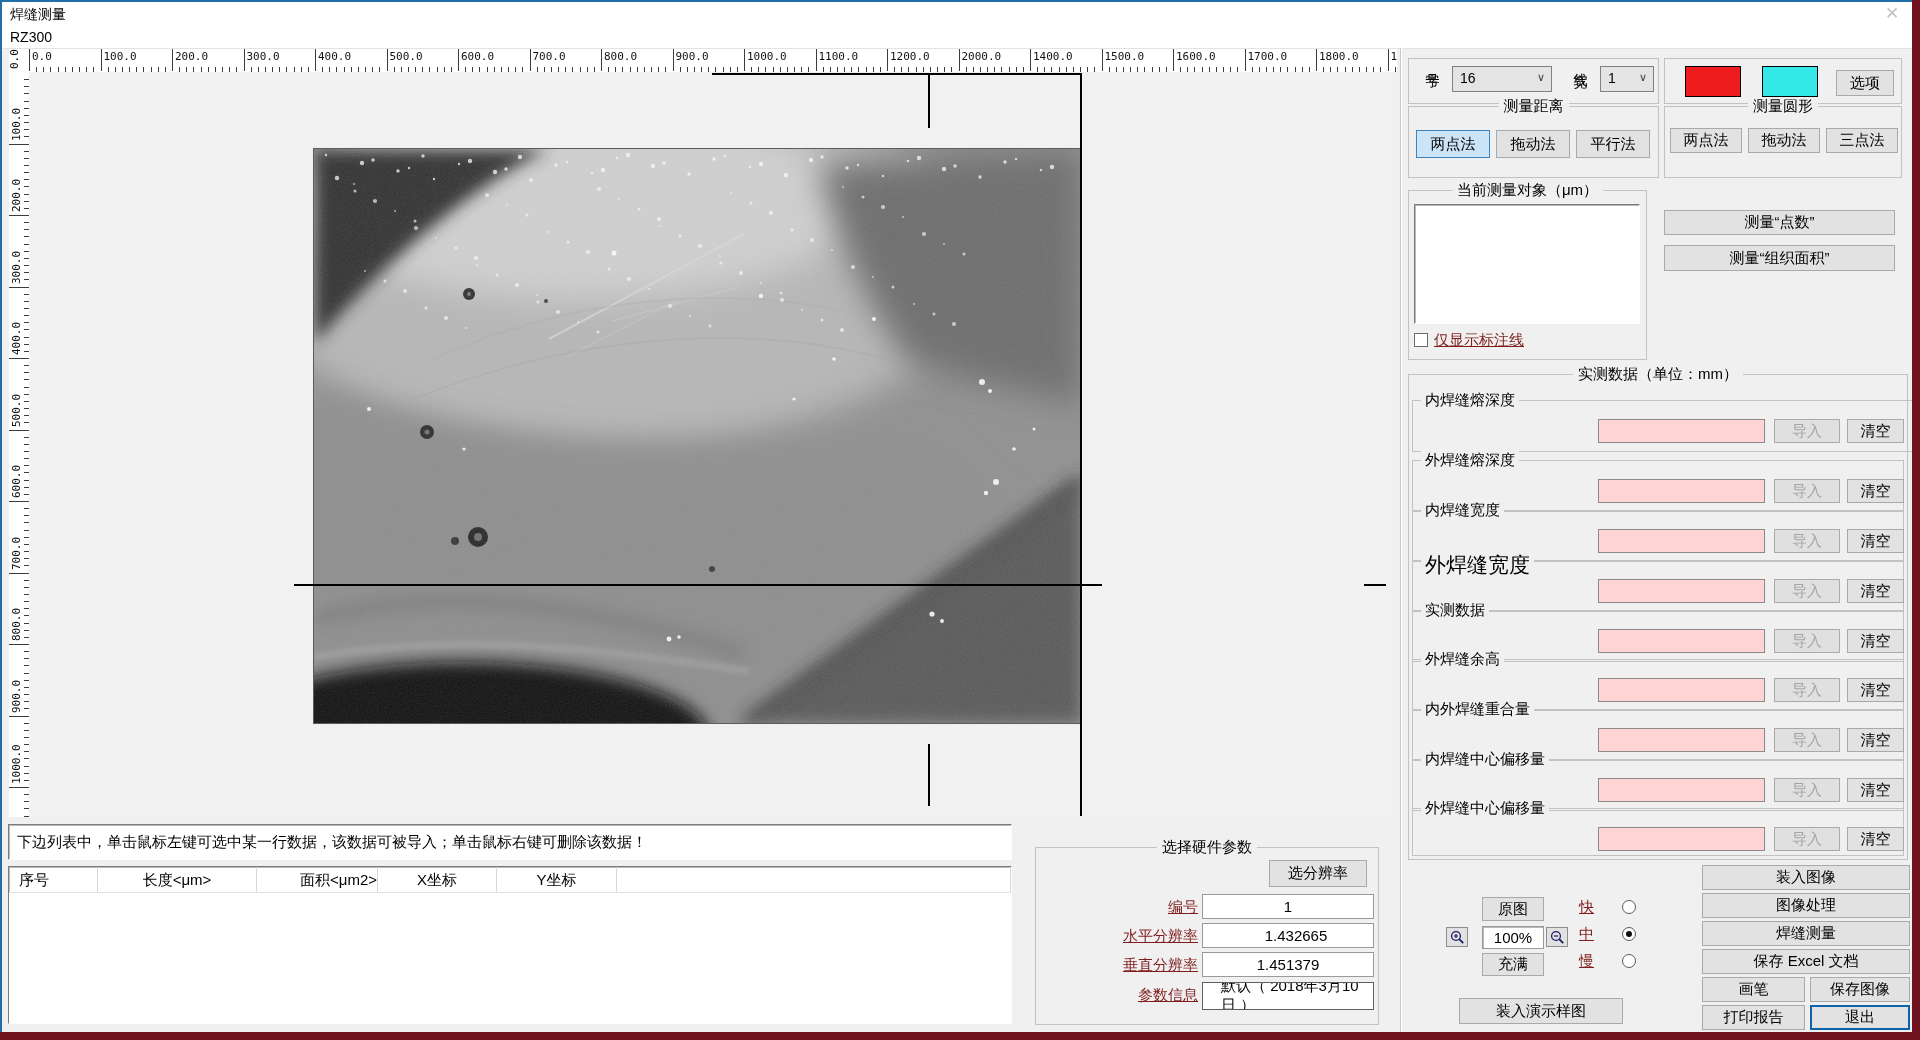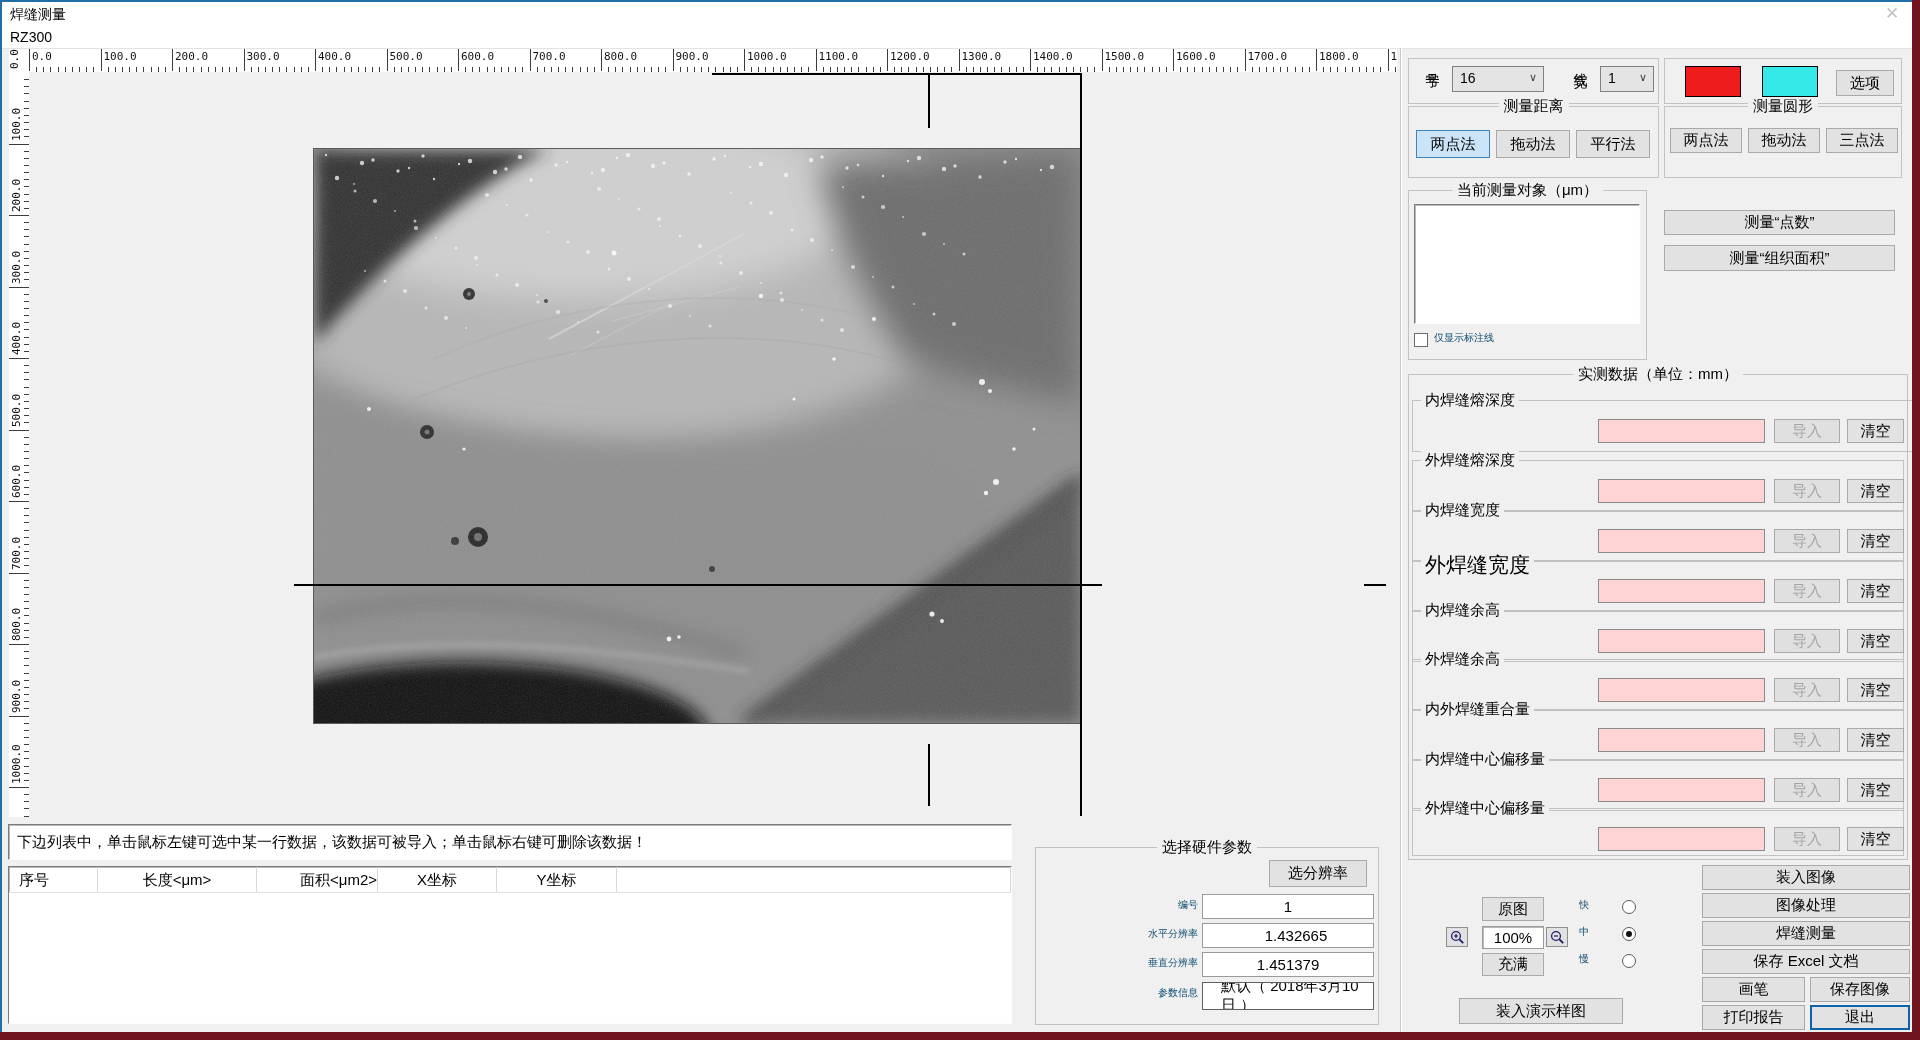--- a/index.html
+++ b/index.html
@@ -50,21 +50,21 @@
   .win-btn.focus{border:2px solid #0f62ac;}
   .field{background:#fff;border:1px solid #9a9a9a;box-sizing:border-box;font-size:15px;color:#000;
     display:flex;align-items:center;justify-content:center;overflow:hidden;}
   .field.pink{background:#ffd4d4;border:1px solid #8a8a8a;}
   .combo{background:#e4e4e4;border:1px solid #808080;box-sizing:border-box;font-size:14px;color:#000;}
   .combo .val{position:absolute;left:7px;top:3px;}
   .combo .chev{position:absolute;right:6px;top:4px;font-size:11px;color:#3c3c3c;}
   .vtext{writing-mode:vertical-rl;text-orientation:upright;font-size:14px;color:#000;letter-spacing:1px;}
   .swatch{border:1px solid #000;box-sizing:border-box;}
   .cb{background:#fff;border:1px solid #6a6a6a;box-sizing:border-box;}
-  .lbl{font-size:10px;color:#0c4a6e;white-space:nowrap;}
+  .lbl{font-size:15px;color:#7f1d1d;white-space:nowrap;text-decoration:underline;}
   .radio{width:14px;height:14px;border:1px solid #5a5a5a;border-radius:50%;background:#fff;box-sizing:border-box;}
   .radio .dot{position:absolute;left:3px;top:3px;width:6px;height:6px;border-radius:50%;background:#111;}
   .mag{background:#e1e1e1;border:1px solid #8e8e8e;box-sizing:border-box;display:flex;align-items:center;justify-content:center;}
   .maroon-r{left:1912px;top:0;width:8px;height:1040px;background:#701520;}
 </style>
 </head>
 <body>
 
 <div id="app">
 
@@ -101,21 +101,21 @@
       <span class="rlab" style="left: 575px; top: 1px;">800.0</span>
       <div class="tickv" style="left: 643.5px; top: 0px; height: 22px;"></div>
       <span class="rlab" style="left: 646.5px; top: 1px;">900.0</span>
       <div class="tickv" style="left: 715px; top: 0px; height: 22px;"></div>
       <span class="rlab" style="left: 718px; top: 1px;">1000.0</span>
       <div class="tickv" style="left: 786.5px; top: 0px; height: 22px;"></div>
       <span class="rlab" style="left: 789.5px; top: 1px;">1100.0</span>
       <div class="tickv" style="left: 858px; top: 0px; height: 22px;"></div>
       <span class="rlab" style="left: 861px; top: 1px;">1200.0</span>
       <div class="tickv" style="left: 929.5px; top: 0px; height: 22px;"></div>
-      <span class="rlab" style="left: 932.5px; top: 1px;">1300.0</span>
+      <span class="rlab" style="left: 932.5px; top: 1px;">2000.0</span>
       <div class="tickv" style="left: 1001px; top: 0px; height: 22px;"></div>
       <span class="rlab" style="left: 1004px; top: 1px;">1400.0</span>
       <div class="tickv" style="left: 1072.5px; top: 0px; height: 22px;"></div>
       <span class="rlab" style="left: 1075.5px; top: 1px;">1500.0</span>
       <div class="tickv" style="left: 1144px; top: 0px; height: 22px;"></div>
       <span class="rlab" style="left: 1147px; top: 1px;">1600.0</span>
       <div class="tickv" style="left: 1215.5px; top: 0px; height: 22px;"></div>
       <span class="rlab" style="left: 1218.5px; top: 1px;">1700.0</span>
       <div class="tickv" style="left: 1287px; top: 0px; height: 22px;"></div>
       <span class="rlab" style="left: 1290px; top: 1px;">1800.0</span>
@@ -608,21 +608,21 @@
         <div class="thcell" style="left: 369px; width: 119px; text-align: center; padding-left: 0px;">X坐标</div>
         <div class="thcell" style="left: 488px; width: 120px; text-align: center; padding-left: 0px;">Y坐标</div>
         <div class="thcell" style="left: 608px; width: 394px; text-align: center; padding-left: 0px;"></div>
       </div>
     <div class="thline"></div>
     <div style="position:absolute;left:0;top:26px;width:100%;bottom:0;background:#fff;"></div>
   </div>
 
   <div class="abs group" style="left:1406px;top:56px;width:251px;height:46px;"></div>
   <div class="abs vtext" style="left:1422px;top:60px;height:38px;">字号</div>
-  <div class="abs combo" style="left:1450px;top:64px;width:92px;height:26px;">
+  <div class="abs combo" style="left:1450px;top:64px;width:100px;height:26px;">
     <span class="val">16</span>
     <span class="chev">∨</span>
   </div>
   <div class="abs vtext" style="left:1570px;top:60px;height:38px;">线宽</div>
   <div class="abs combo" style="left:1598px;top:64px;width:54px;height:26px;">
     <span class="val">1</span>
     <span class="chev">∨</span>
   </div>
 
   <div class="abs group" style="left:1662px;top:56px;width:238px;height:46px;"></div>
@@ -676,21 +676,21 @@
       <div class="abs field pink" style="left: 1596px; top: 527px; width: 167px; height: 24px;"></div>
       <div class="abs win-btn dis" style="left: 1772px; top: 527px; width: 66px; height: 24px;">导入</div>
       <div class="abs win-btn" style="left: 1845px; top: 527px; width: 57px; height: 24px;">清空</div>
       <div class="abs group" style="left: 1410px; top: 558px; width: 492px; height: 52px;">
         <span style="position: absolute; top: -10px; left: 8px; background: rgb(240, 240, 240); padding: 0px 4px; font-size: 21px; white-space: nowrap;">外焊缝宽度</span>
       </div>
       <div class="abs field pink" style="left: 1596px; top: 577px; width: 167px; height: 24px;"></div>
       <div class="abs win-btn dis" style="left: 1772px; top: 577px; width: 66px; height: 24px;">导入</div>
       <div class="abs win-btn" style="left: 1845px; top: 577px; width: 57px; height: 24px;">清空</div>
       <div class="abs group" style="left: 1410px; top: 608px; width: 492px; height: 52px;">
-        <span style="position: absolute; top: -10px; left: 8px; background: rgb(240, 240, 240); padding: 0px 4px; font-size: 15px; white-space: nowrap;">内焊缝余高</span>
+        <span style="position: absolute; top: -10px; left: 8px; background: rgb(240, 240, 240); padding: 0px 4px; font-size: 15px; white-space: nowrap;">实测数据</span>
       </div>
       <div class="abs field pink" style="left: 1596px; top: 627px; width: 167px; height: 24px;"></div>
       <div class="abs win-btn dis" style="left: 1772px; top: 627px; width: 66px; height: 24px;">导入</div>
       <div class="abs win-btn" style="left: 1845px; top: 627px; width: 57px; height: 24px;">清空</div>
       <div class="abs group" style="left: 1410px; top: 657px; width: 492px; height: 52px;">
         <span style="position: absolute; top: -10px; left: 8px; background: rgb(240, 240, 240); padding: 0px 4px; font-size: 15px; white-space: nowrap;">外焊缝余高</span>
       </div>
       <div class="abs field pink" style="left: 1596px; top: 676px; width: 167px; height: 24px;"></div>
       <div class="abs win-btn dis" style="left: 1772px; top: 676px; width: 66px; height: 24px;">导入</div>
       <div class="abs win-btn" style="left: 1845px; top: 676px; width: 57px; height: 24px;">清空</div>

